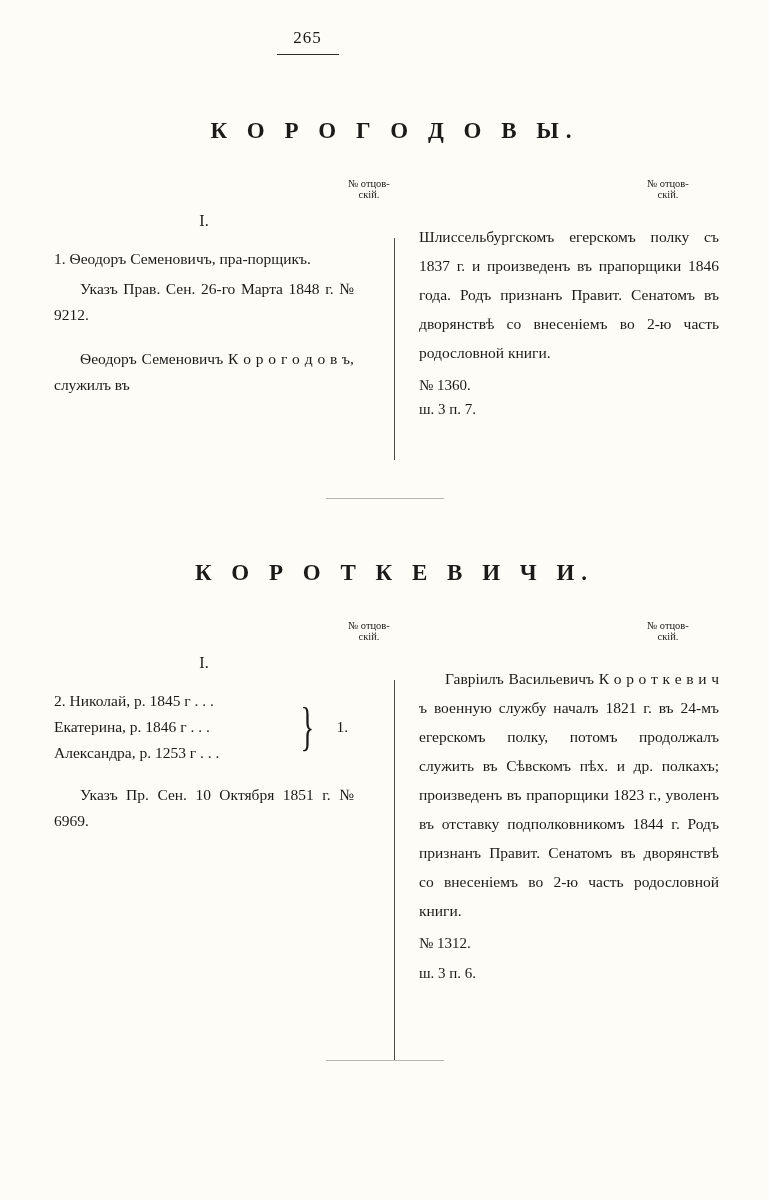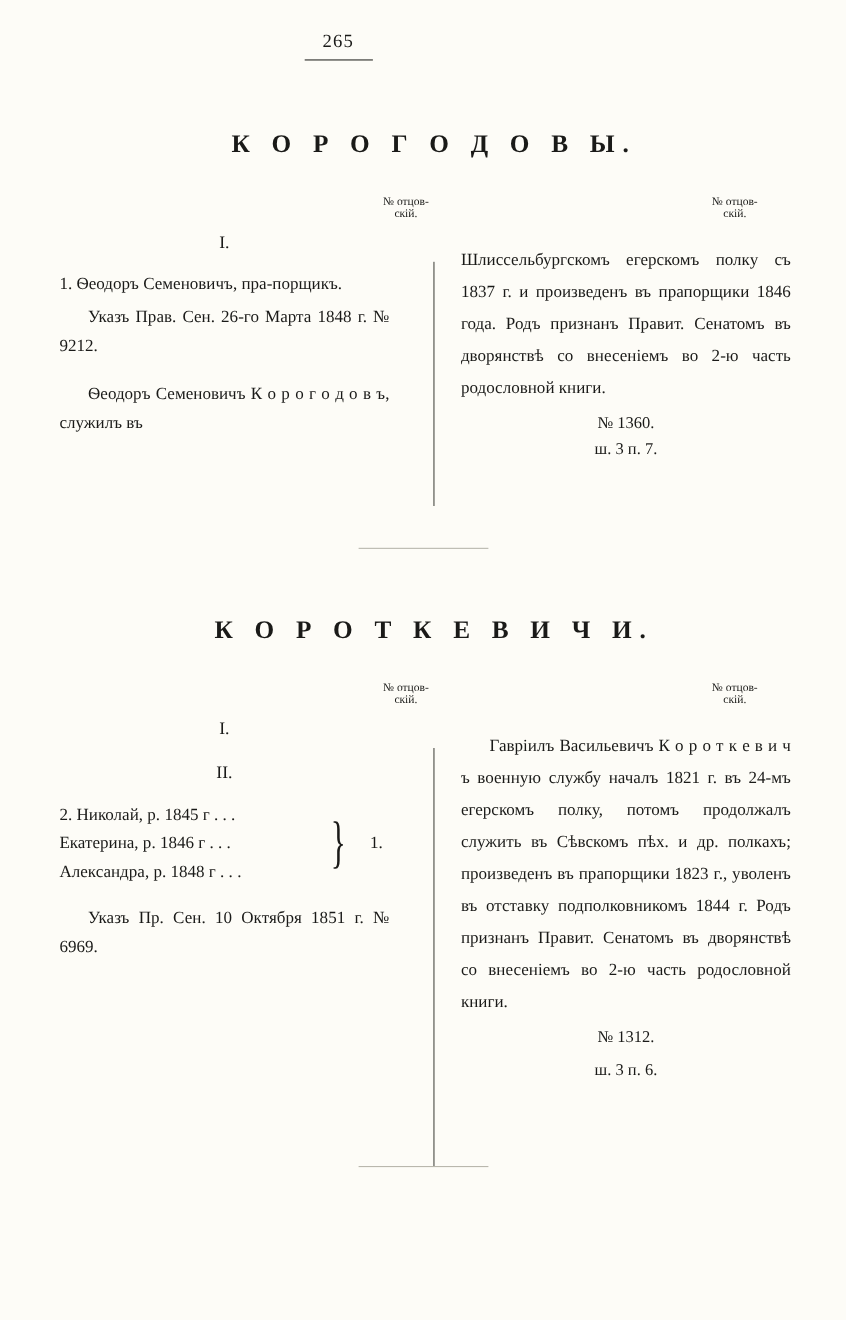--- a/index.html
+++ b/index.html
@@ -112,21 +112,21 @@
     font-size: 15.5px;
     line-height: 29px;
     text-align: justify;
     margin: 0;
   }
   .body-par.first {
     text-indent: 26px;
   }
 
   .ref-line {
-    text-align: center;
+    text-align: left;
     font-size: 15px;
     line-height: 24px;
     margin-top: 6px;
   }
 
   
   .brace-group {
     position: relative;
     font-size: 15.5px;
     line-height: 26px;
@@ -211,27 +211,26 @@
     <div class="columns">
 
       <div class="col-divider" style="left:384px; top:58px; height:380px;"></div>
 
       <div class="col-left">
         <div class="otcov-label" style="left:280px; top:-2px; white-space:pre;">№ отцов-
 скій.</div>
         <div class="roman" style="margin-top:32px;">I.</div>
 
 
-        <div class="roman" style="margin-top:22px;">II.</div>
 
         <div class="brace-group">
           <div class="brace-rows">
             <span class="brow">2. Николай, р. 1845 г . . .</span>
             <span class="brow">Екатерина, р. 1846 г . . .</span>
-            <span class="brow">Александра, р. 1848 г . .  .</span>
+            <span class="brow">Александра, р. 1253 г . .  .</span>
           </div>
           <div class="brace-mark">}</div>
           <div class="brace-num">1.</div>
         </div>
 
         <div class="entry indent" style="margin-top:16px;">Указъ Пр. Сен. 10 Октября 1851 г. № 6969.</div>
       </div>
 
       <div class="col-right">
         <div class="otcov-label" style="left:214px; top:-2px; white-space:pre;">№ отцов-

